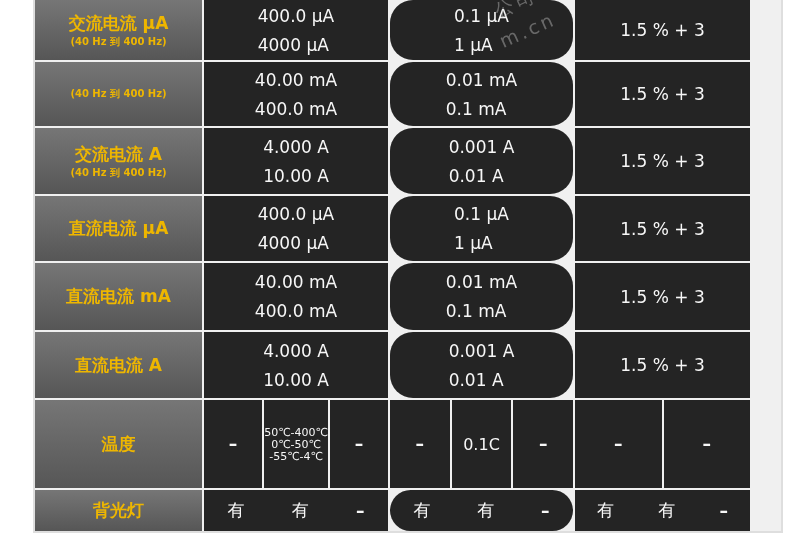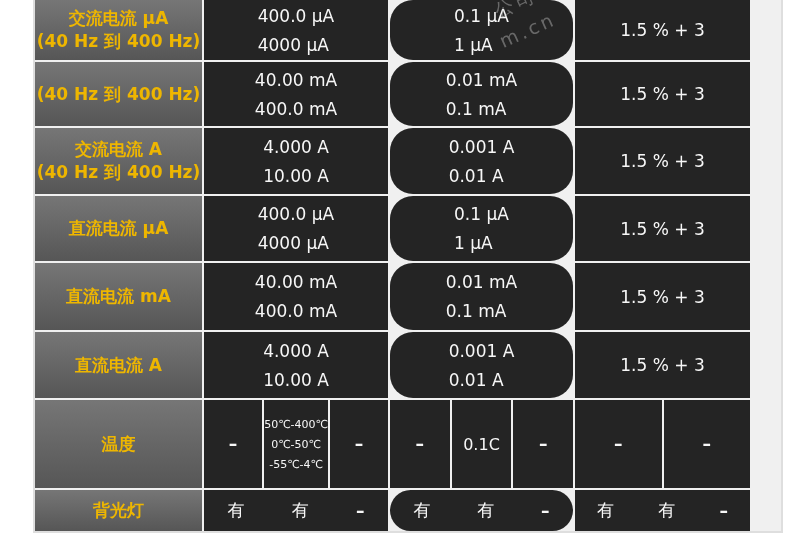--- a/index.html
+++ b/index.html
@@ -20,30 +20,30 @@
     display:flex;align-items:center;justify-content:center;
     box-sizing:border-box;overflow:hidden;
   }
   .label-cell{
     width:167px;flex:0 0 167px;
     background:linear-gradient(#767676,#565656);
     color:#eeb600;font-weight:bold;
     flex-direction:column;line-height:1.35;text-align:center;
   }
   .label-main{font-size:17px;}
-  .label-sub{font-size:17px;}
+  .label-sub{font-size:10px;}
   .dark{background:#242424;color:#f7f7f7;font-size:17px;}
   .c1{width:184px;flex:0 0 184px;}
   .c2{width:183px;flex:0 0 183px;border-radius:23px;}
   .c3{width:175px;flex:0 0 175px;}
   .stack{display:inline-flex;flex-direction:column;align-items:flex-start;gap:9px;}
   .subgroup{display:flex;gap:2px;}
   .subcell{flex:1 1 0;background:#242424;color:#f7f7f7;
     display:flex;align-items:center;justify-content:center;}
-  .tinystack{display:flex;flex-direction:column;align-items:center;gap:9px;
+  .tinystack{display:flex;flex-direction:column;align-items:center;gap:1px;
     font-size:11px;line-height:1;white-space:nowrap;}
   .dash{font-size:17px;font-weight:bold;}
   .spread{justify-content:space-around;}
   .watermark{
     position:absolute;left:492px;top:-14px;z-index:5;
     transform:rotate(-24deg);
     color:rgba(200,200,200,0.42);
     font-size:19px;letter-spacing:3px;line-height:1.6;
     display:flex;flex-direction:column;align-items:center;
     pointer-events:none;

